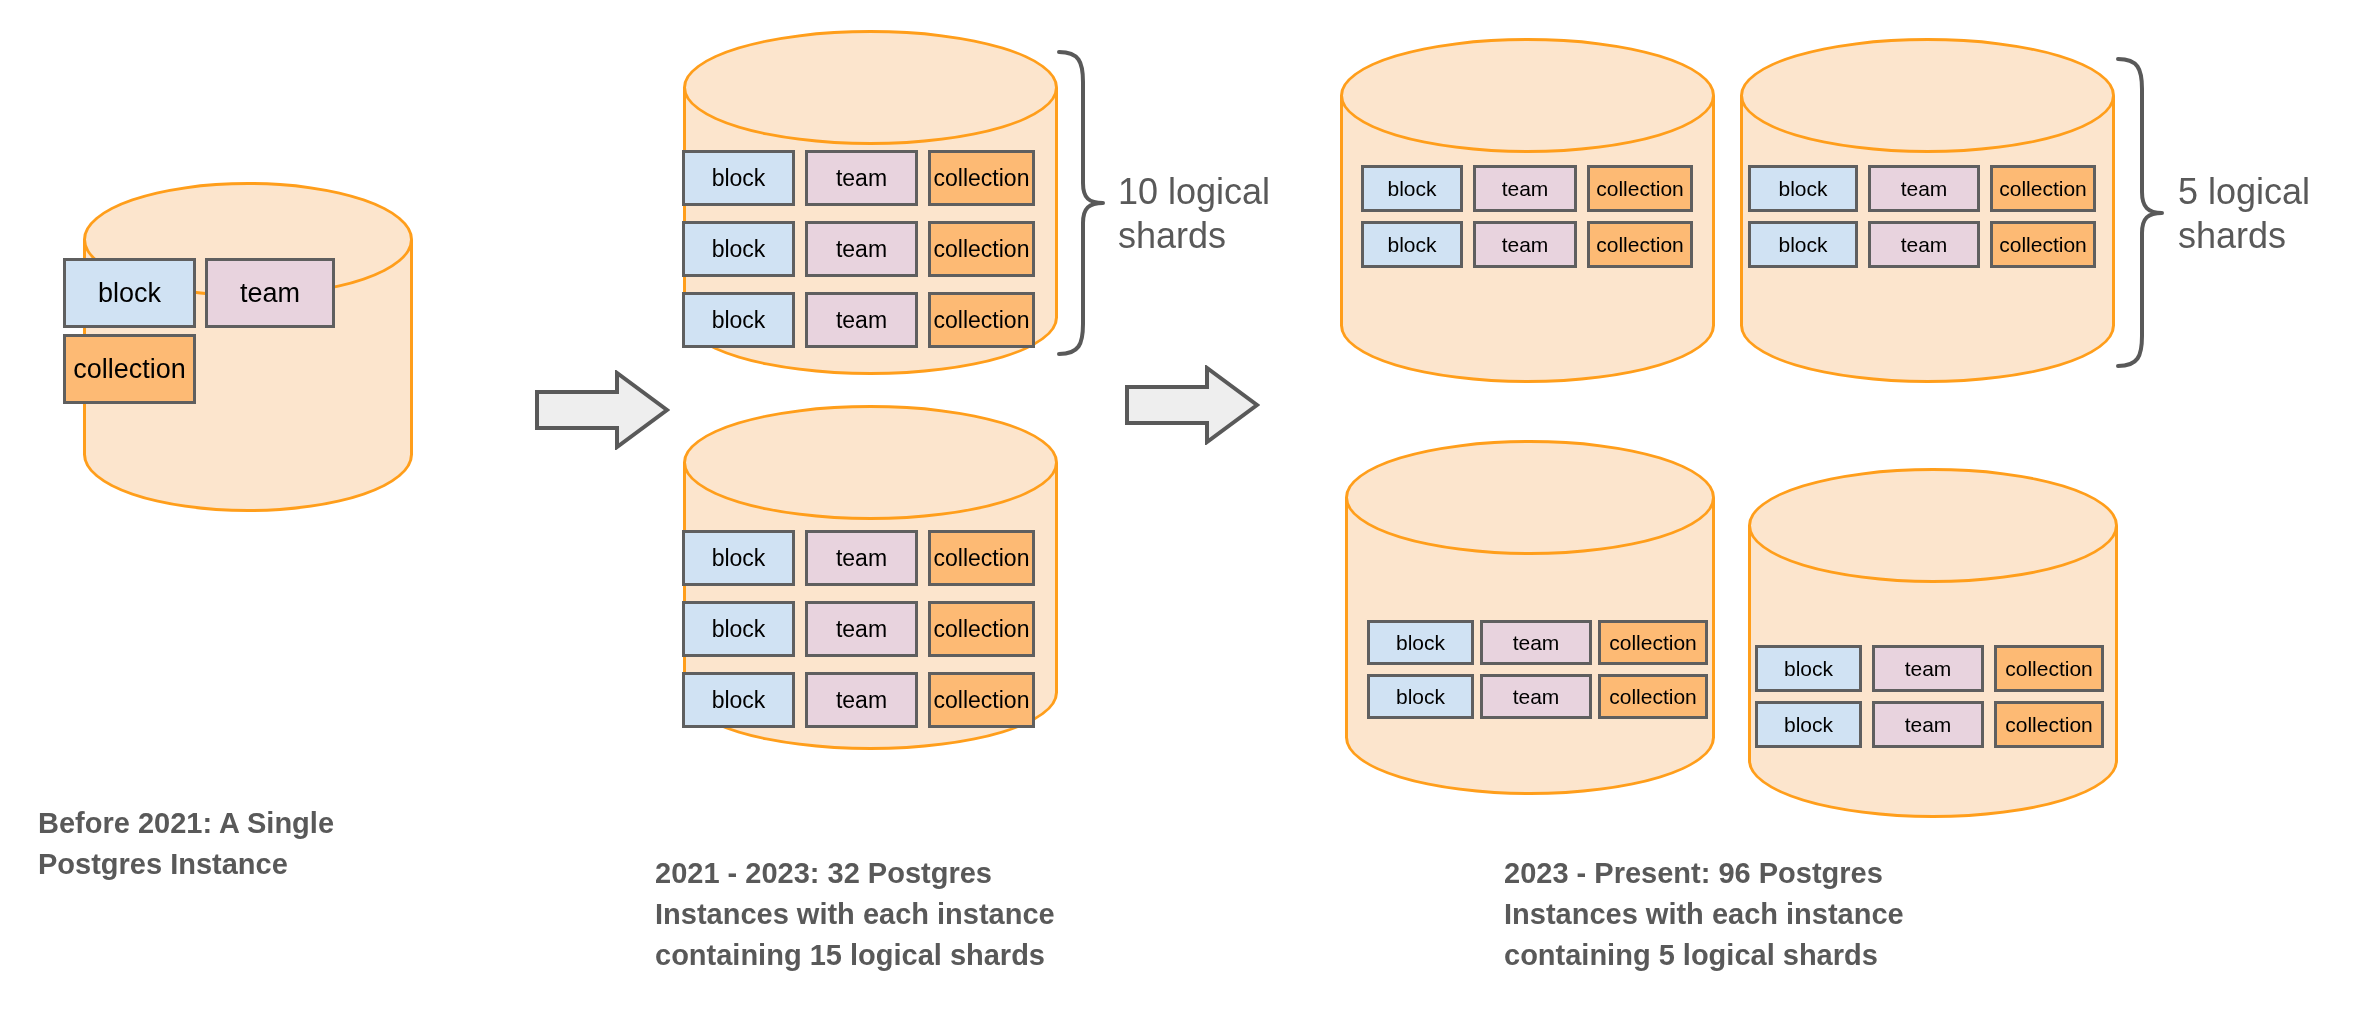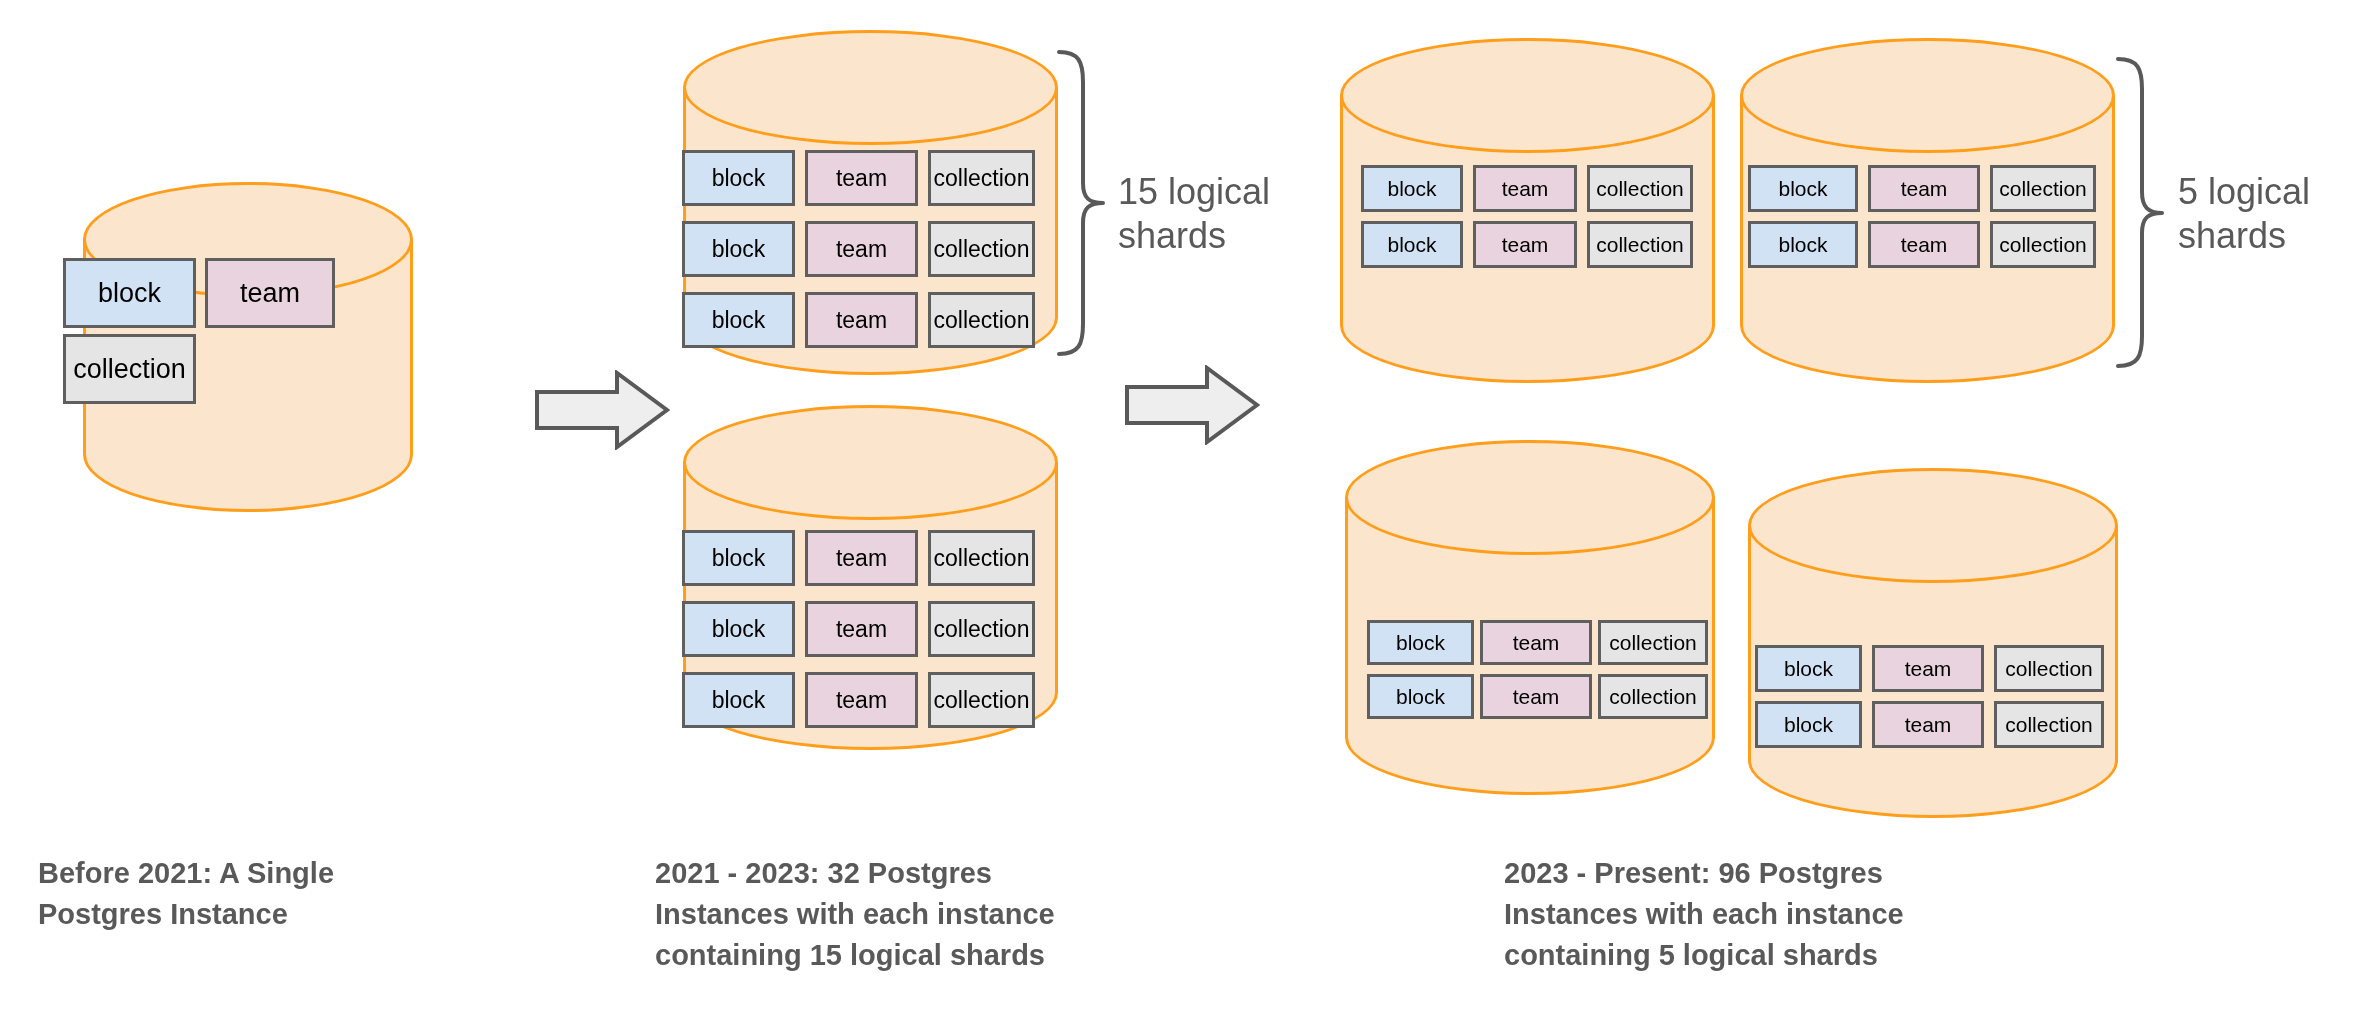--- a/index.html
+++ b/index.html
@@ -72,21 +72,21 @@
     border: 3px solid #5f5f5f;
     display: flex;
     align-items: center;
     justify-content: center;
     color: #000000;
     white-space: nowrap;
     overflow: hidden;
   }
   .cell.block      { background: #d0e2f3; }
   .cell.team       { background: #e8d3de; }
-  .cell.collection { background: #e5e5e5; }
+  .cell.collection { background: #fdba74; }
 
   
   .arrow {
     position: absolute;
   }
 
   
   .brace {
     position: absolute;
   }
@@ -126,21 +126,21 @@
       <div class="cell block" style="width:133px; height:70px; font-size:27px;">block</div>
       <div style="width:9px;"></div>
       <div class="cell team" style="width:130px; height:70px; font-size:27px;">team</div>
     </div>
     <div style="height:6px;"></div>
     <div class="shard-row">
       <div class="cell collection" style="width:133px; height:70px; font-size:27px;">collection</div>
     </div>
   </div>
 
-  <div class="caption" style="left:38px; top:853px; width:430px;">Before 2021: A Single
+  <div class="caption" style="left:38px; top:803px; width:430px;">Before 2021: A Single
 Postgres Instance</div>
 
   <div class="arrow" style="left:535px; top:370px; width:135px; height:80px;">
     <svg width="135" height="80" viewBox="0 0 135 80">
       <polygon points="2,22 82,22 82,3 132,40 82,77 82,58 2,58" fill="#eeeeee" stroke="#595959" stroke-width="4" stroke-linejoin="miter"></polygon>
     </svg>
   </div>
 
   <div class="cyl" style="left:683px; top:30px; width:375px; height:345px;">
     <div class="cyl-bottom" style="top:230px; height:115px;"></div>
@@ -206,21 +206,21 @@
     </div>
   </div>
 
   <div class="brace" style="left:1053px; top:48px; width:60px; height:310px;">
     <svg width="60" height="310" viewBox="0 0 60 310">
       <path d="M6,4 C26,4 30,14 30,34 L30,135 C30,150 36,155 50,155
                C36,155 30,160 30,175 L30,276 C30,296 26,306 6,306" fill="none" stroke="#595959" stroke-width="4" stroke-linecap="round" stroke-linejoin="round"></path>
     </svg>
   </div>
 
-  <div class="shard-note" style="left:1118px; top:170px; width:220px;">15 logical
+  <div class="shard-note" style="left:1118px; top:170px; width:220px;">10 logical
 shards</div>
 
   <div class="caption" style="left:655px; top:853px; width:580px;">2021 - 2023: 32 Postgres
 Instances with each instance
 containing 15 logical shards</div>
 
   <div class="arrow" style="left:1125px; top:365px; width:135px; height:80px;">
     <svg width="135" height="80" viewBox="0 0 135 80">
       <polygon points="2,22 82,22 82,3 132,40 82,77 82,58 2,58" fill="#eeeeee" stroke="#595959" stroke-width="4" stroke-linejoin="miter"></polygon>
     </svg>

